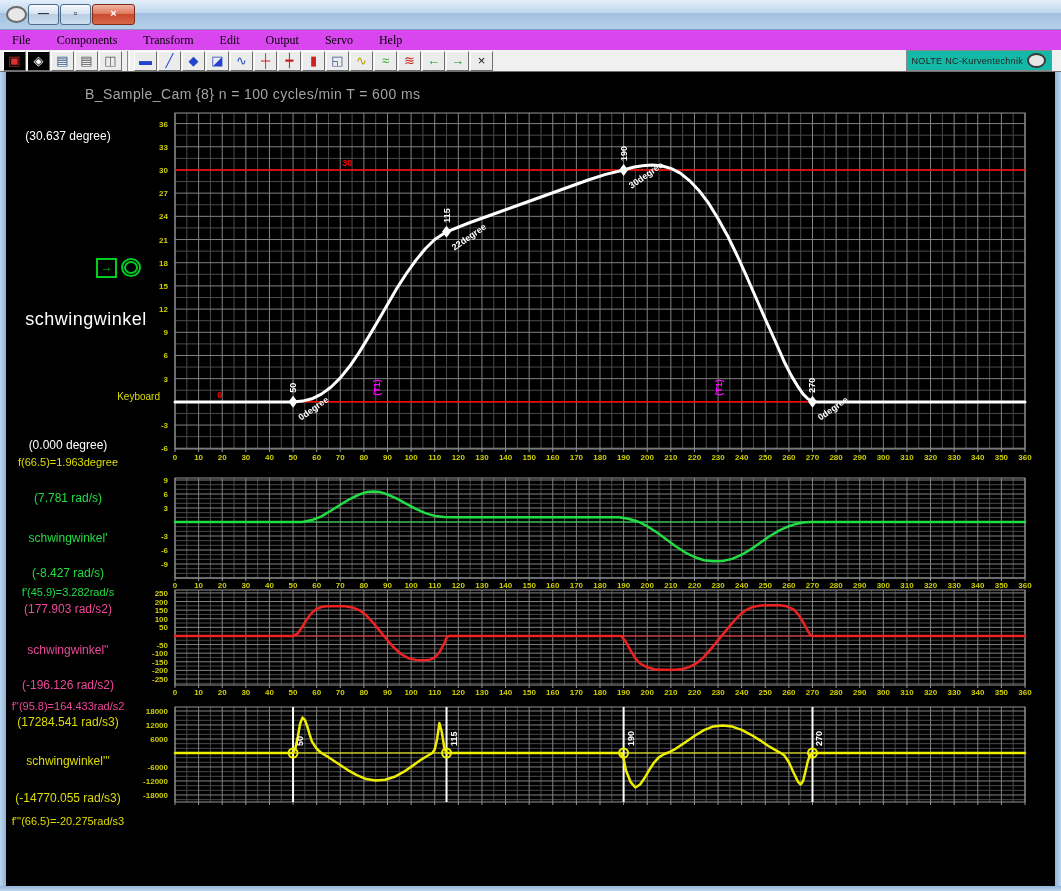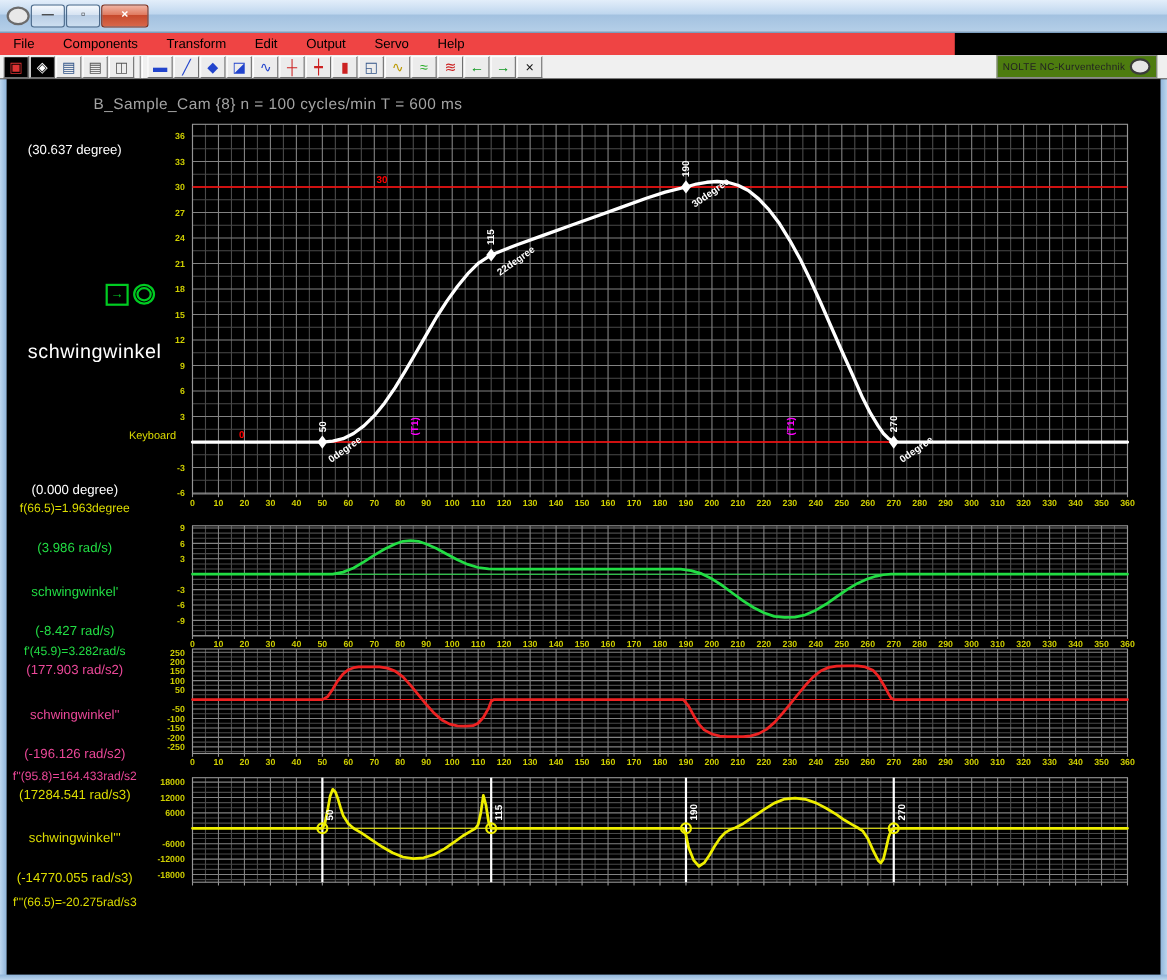--- a/index.html
+++ b/index.html
@@ -14,33 +14,33 @@
   .title-text{font-size:12px;color:#151515;margin-left:8px;white-space:pre;flex:1 1 auto;overflow:hidden;}
   .title-text span{margin-right:14px;}
   .winbtns{display:flex;align-items:center;}
   .winbtn{width:29px;height:19px;margin-left:1px;border:1px solid #4c6a8a;border-radius:3px;
     background:linear-gradient(#f7fafd,#d6e3f2 45%,#b9cde4 46%,#cddff0);
     color:#333;font-size:11px;line-height:17px;text-align:center;font-weight:bold;}
   .winbtn.close{width:41px;background:linear-gradient(#f0b4a4,#e07a5f 45%,#c6492b 46%,#d8674a);
     color:#fff;border-color:#7c2c18;}
 
   
-  .menubar{position:absolute;left:0;top:30px;width:868px;height:20px;background:#ef4444;
-    display:flex;align-items:center;padding-left:10px;box-sizing:border-box;font-size:12px;color:#000;}
+  .menubar{position:absolute;left:0;top:30px;width:1061px;height:20px;background:#d946ef;
+    display:flex;align-items:center;padding-left:10px;box-sizing:border-box;font-size:12px;color:#000;font-family:Liberation Serif, serif;}
   .menu-item{padding:2px 10px 2px 2px;margin-right:14px;}
 
   
   .toolbar{position:absolute;left:0;top:50px;width:1061px;height:22px;background:#f0f0f0;
     border-bottom:1px solid #6f6f6f;display:flex;align-items:center;padding:0 3px;box-sizing:border-box;}
   .tbtn{width:23px;height:20px;margin-right:1px;background:#ececec;
     border:1px solid;border-color:#ffffff #6f6f6f #6f6f6f #ffffff;
     display:flex;align-items:center;justify-content:center;font-size:13px;line-height:1;
     box-sizing:border-box;flex:0 0 auto;}
   .tsep{width:1px;height:20px;border-left:1px solid #8a8a8a;border-right:1px solid #ffffff;margin:0 4px;flex:0 0 auto;}
-  .brand{margin-left:auto;margin-right:6px;border:1px solid #8a8a8a;background:#4d7c0f;
+  .brand{margin-left:auto;margin-right:6px;border:1px solid #8a8a8a;background:#14b8a6;
     font-size:9px;color:#222;padding:2px 5px;display:flex;align-items:center;letter-spacing:0.3px;}
   .brand-ellipse{width:15px;height:11px;border:2px solid #3a3a3a;border-radius:50%;margin-left:4px;background:#e6e6e6;}
 
   
   .content{position:absolute;left:0;top:72px;width:1061px;height:819px;background:#000;}
   .frame-l,.frame-r{position:absolute;top:0;bottom:0;width:6px;background:linear-gradient(90deg,#bcd6ee,#8fb4d9);}
   .frame-l{left:0}.frame-r{right:0;background:linear-gradient(270deg,#bcd6ee,#8fb4d9);}
   .frame-b{position:absolute;left:0;right:0;bottom:0;height:5px;background:linear-gradient(#8fb4d9,#bcd6ee);}
   .chart-title{position:absolute;left:85px;top:14px;font-size:14px;color:#a3a3a3;letter-spacing:0.4px;}
   .side{position:absolute;left:0;width:136px;text-align:center;font-size:12px;margin-top:8px;}
@@ -114,21 +114,21 @@
     <div class="chart-title">B_Sample_Cam {8}   n = 100 cycles/min  T = 600 ms</div>
 
     <div class="side c-white" style="top:49px">(30.637 degree)</div>
     <div class="gicon-sq">→</div>
     <div class="gicon-ci"></div>
     <div class="side wide c-white big-name" style="top:229px">schwingwinkel</div>
     <div class="side keyb c-yellow" style="top:311px">Keyboard</div>
     <div class="side c-white" style="top:358px">(0.000 degree)</div>
     <div class="side f-small c-yellow" style="top:376px">f(66.5)=1.963degree</div>
 
-    <div class="side c-green" style="top:411px">(3.986 rad/s)</div>
+    <div class="side c-green" style="top:411px">(7.781 rad/s)</div>
     <div class="side c-green" style="top:451px">schwingwinkel'</div>
     <div class="side c-green" style="top:486px">(-8.427 rad/s)</div>
     <div class="side f-small c-green" style="top:506px">f'(45.9)=3.282rad/s</div>
 
     <div class="side c-red" style="top:522px">(177.903 rad/s2)</div>
     <div class="side c-red" style="top:563px">schwingwinkel''</div>
     <div class="side c-red" style="top:598px">(-196.126 rad/s2)</div>
     <div class="side f-small c-red" style="top:620px">f''(95.8)=164.433rad/s2</div>
 
     <div class="side c-yellow" style="top:635px">(17284.541 rad/s3)</div>

